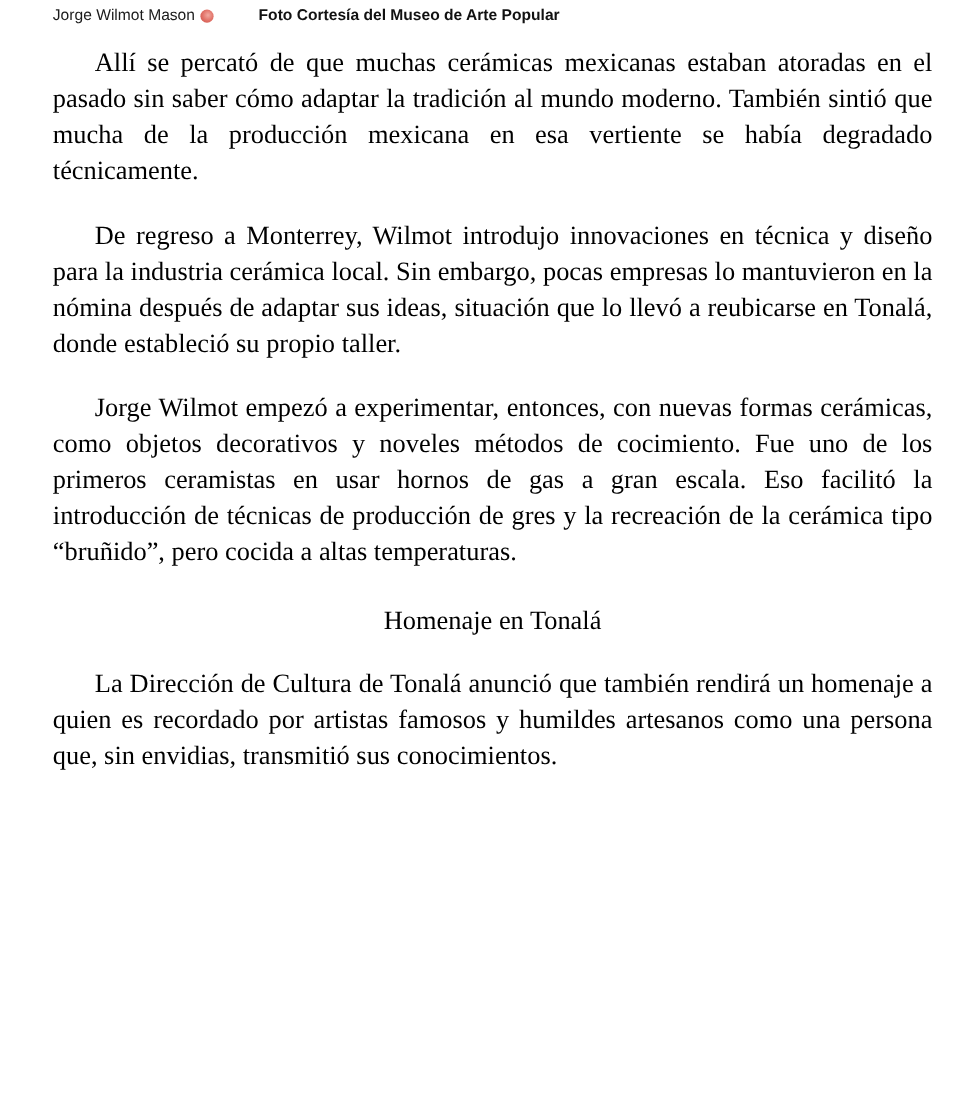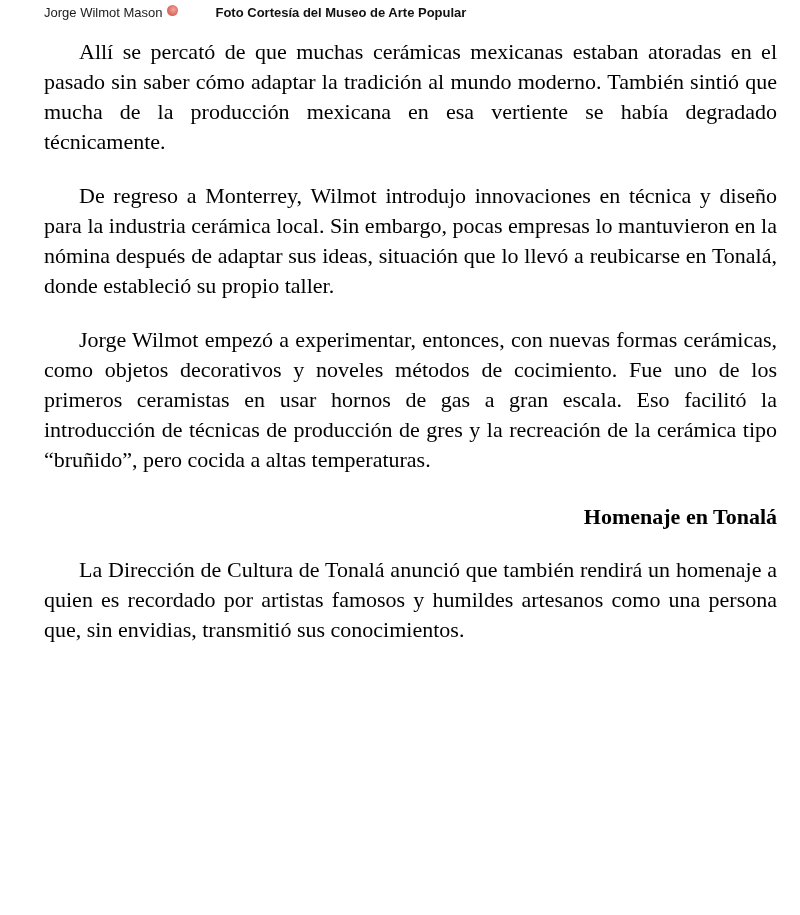--- a/index.html
+++ b/index.html
@@ -12,21 +12,21 @@
     height: 915px;
     overflow: hidden;
     font-family: "Liberation Serif", serif;
     color: #000000;
   }
   .page {
     padding: 5px 23px 0 44px; 
   }
   .caption {
     display: flex;
-    align-items: flex-start;
+    align-items: center;
     gap: 5px;
     font-family: "Liberation Sans", sans-serif;
     font-size: 13px;
     line-height: 16px;
     color: #1b1b1b;
     margin: 0 0 16px 0;
     white-space: nowrap;
   }
   .caption .credit-bold {
     font-weight: 700;
@@ -46,23 +46,23 @@
     line-height: 30px;
     text-align: justify;
     margin: 0 0 24px 0;
   }
   .body-copy p.indent {
     text-indent: 35px;
   }
   .body-copy h2 {
     font-size: 22px;
     line-height: 30px;
-    font-weight: 700;
+    font-weight: 400;
     margin: 27px 0 23px 0;
-    text-align: right;
+    text-align: center;
   }
 </style>
 </head>
 <body>
 
 <div class="page">
 
   <div class="caption">
     <span>Jorge Wilmot Mason</span>
     <span class="dot"></span>

